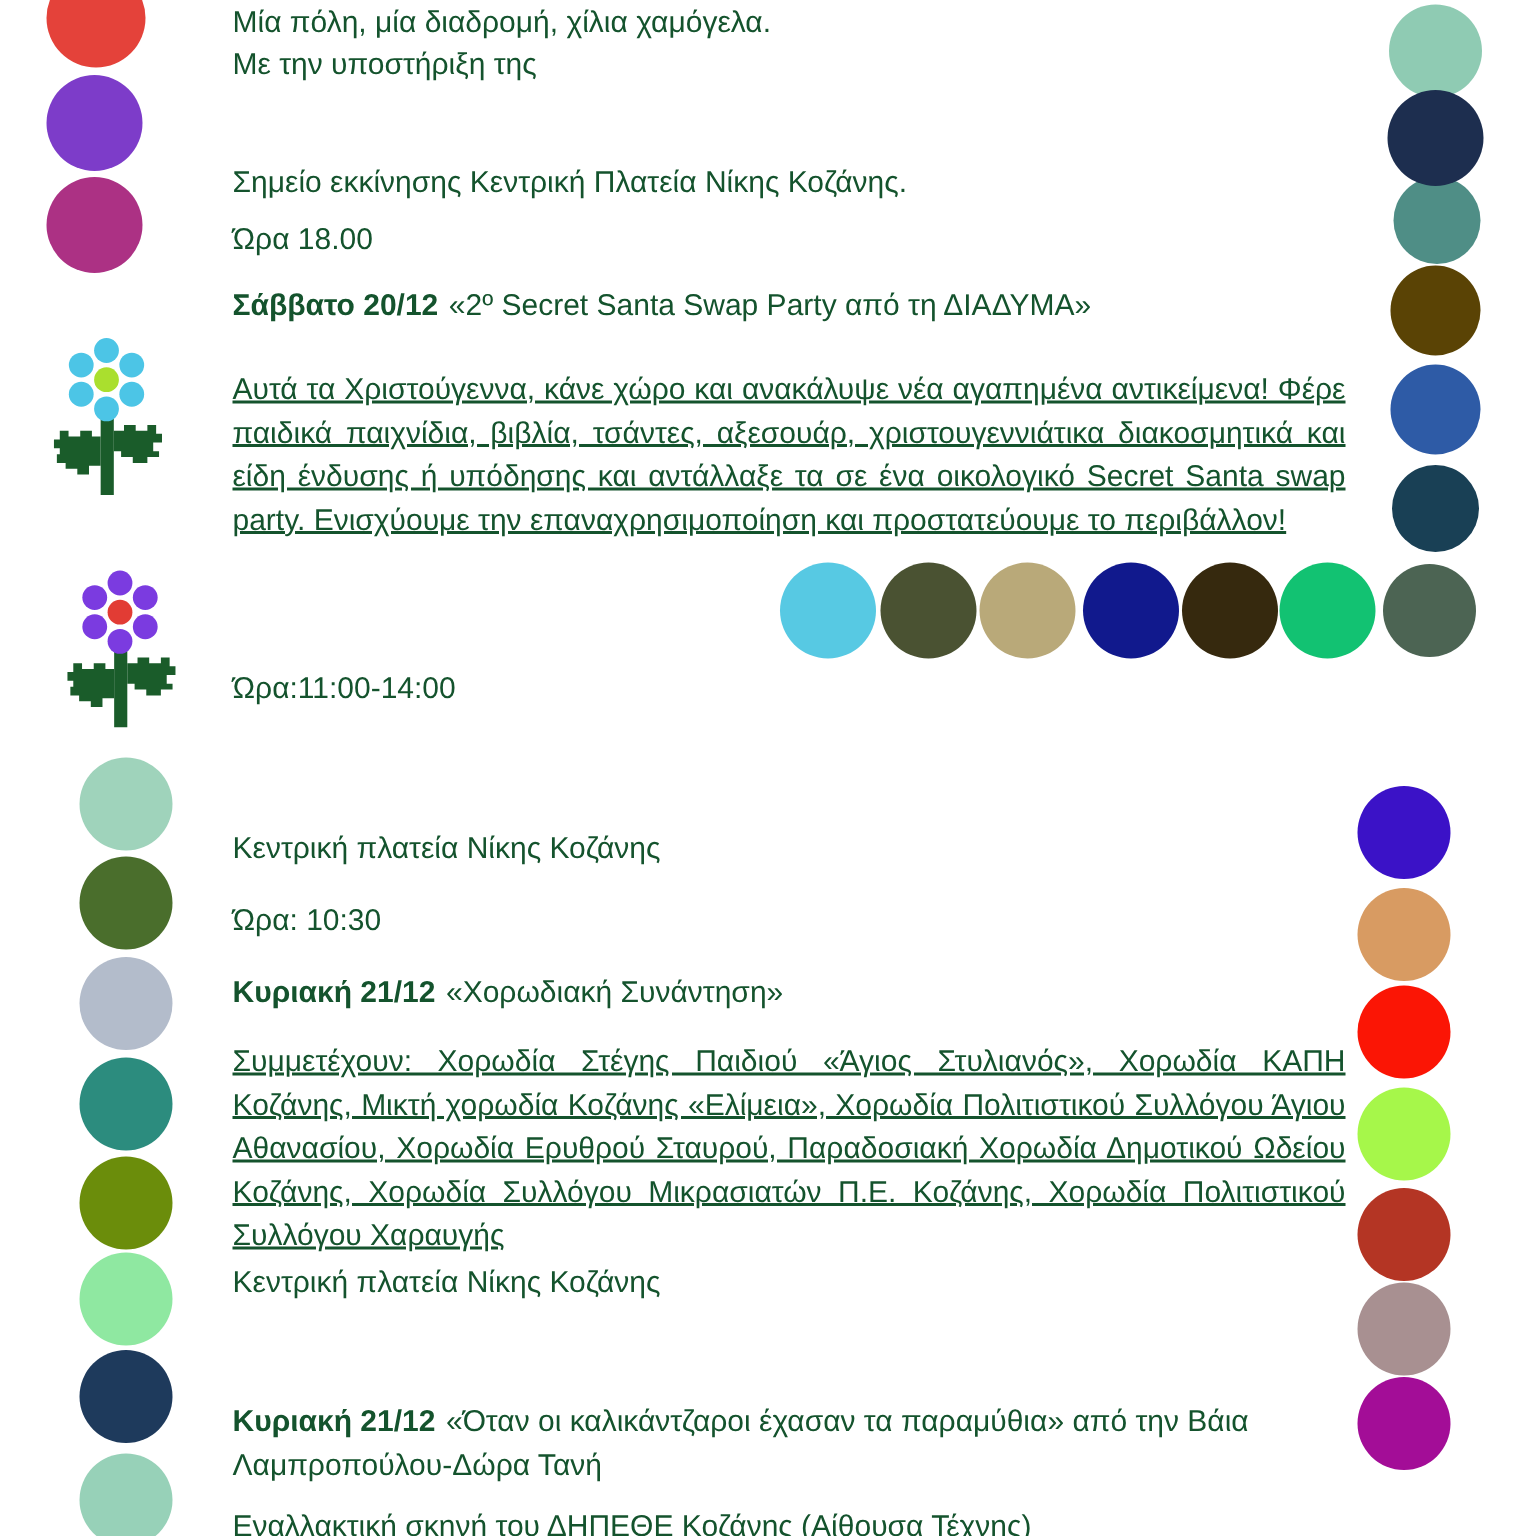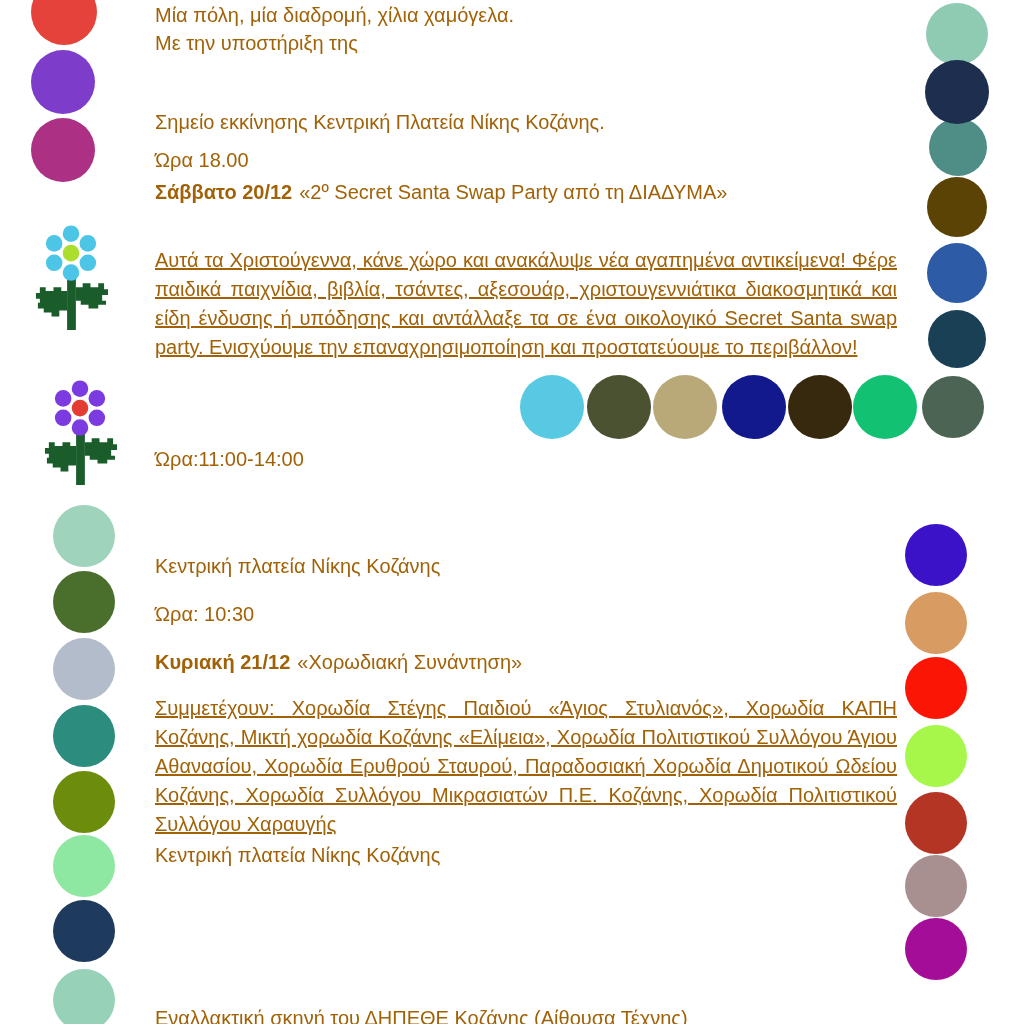--- a/index.html
+++ b/index.html
@@ -2,21 +2,21 @@
 <html lang="el"><head>
 <meta charset="utf-8">
 <style>
   html,body{margin:0;padding:0;background:#ffffff;}
   .page{
     position:relative;
     width:1024px;height:1024px;
     overflow:hidden;
     background:#ffffff;
     font-family:"Liberation Sans","DejaVu Sans",sans-serif;
-    color:#a16207;
+    color:#14532d;
   }
   .dot-layer{position:absolute;inset:0;}
   .dot{position:absolute;border-radius:50%;}
   .flower{position:absolute;}
   .flower .petal{fill:var(--petal);}
   .flower .heart{fill:var(--center);}
   .flower .leaf{fill:var(--leaf);}
   .text-col{position:absolute;left:155px;top:0;width:742px;height:100%;}
   .line{
     position:absolute;left:0;width:100%;
@@ -98,31 +98,34 @@
   </svg>
 
   <main class="text-col">
 
     <p class="line" style="top:3px">Μία πόλη, μία διαδρομή, χίλια χαμόγελα.</p>
     <p class="line" style="top:31px">Με την υποστήριξη της</p>
 
     <p class="line" style="top:110px">Σημείο εκκίνησης Κεντρική Πλατεία Νίκης Κοζάνης.</p>
     <p class="line" style="top:148px">Ώρα 18.00</p>
 
-    <p class="line" style="top:180px">
+    <p class="line" style="top:192px">
       <strong class="date">Σάββατο 20/12</strong><span>«2º Secret Santa Swap Party από τη ΔΙΑΔΥΜΑ»</span>
     </p>
     <p class="para" style="top:246px">Αυτά τα Χριστούγεννα, κάνε χώρο και ανακάλυψε νέα αγαπημένα αντικείμενα! Φέρε παιδικά παιχνίδια, βιβλία, τσάντες, αξεσουάρ, χριστουγεννιάτικα διακοσμητικά και είδη ένδυσης ή υπόδησης και αντάλλαξε τα σε ένα οικολογικό Secret Santa swap party. Ενισχύουμε την επαναχρησιμοποίηση και προστατεύουμε το περιβάλλον!</p>
     <p class="line" style="top:447px">Ώρα:11:00-14:00</p>
 
     <p class="line" style="top:554px">Κεντρική πλατεία Νίκης Κοζάνης</p>
     <p class="line" style="top:602px">Ώρα: 10:30</p>
 
     <p class="line" style="top:650px">
       <strong class="date">Κυριακή 21/12</strong><span>«Χορωδιακή Συνάντηση»</span>
     </p>
     <p class="para" style="top:694px">Συμμετέχουν: Χορωδία Στέγης Παιδιού «Άγιος Στυλιανός», Χορωδία ΚΑΠΗ Κοζάνης, Μικτή χορωδία Κοζάνης «Ελίμεια», Χορωδία Πολιτιστικού Συλλόγου Άγιου Αθανασίου, Χορωδία Ερυθρού Σταυρού, Παραδοσιακή Χορωδία Δημοτικού Ωδείου Κοζάνης, Χορωδία Συλλόγου Μικρασιατών Π.Ε. Κοζάνης, Χορωδία Πολιτιστικού Συλλόγου Χαραυγής</p>
     <p class="line" style="top:843px">Κεντρική πλατεία Νίκης Κοζάνης</p>
 
+    <p class="line wrap" style="top:934px;white-space:normal;">
+      <strong class="date">Κυριακή 21/12</strong><span>«Όταν οι καλικάντζαροι έχασαν τα παραμύθια» από την Βάια Λαμπροπούλου-Δώρα Τανή</span>
+    </p>
     <p class="line" style="top:1006px">Εναλλακτική σκηνή του ΔΗΠΕΘΕ Κοζάνης (Αίθουσα Τέχνης)</p>
 
   </main>
 </div>
 
 </body></html>

